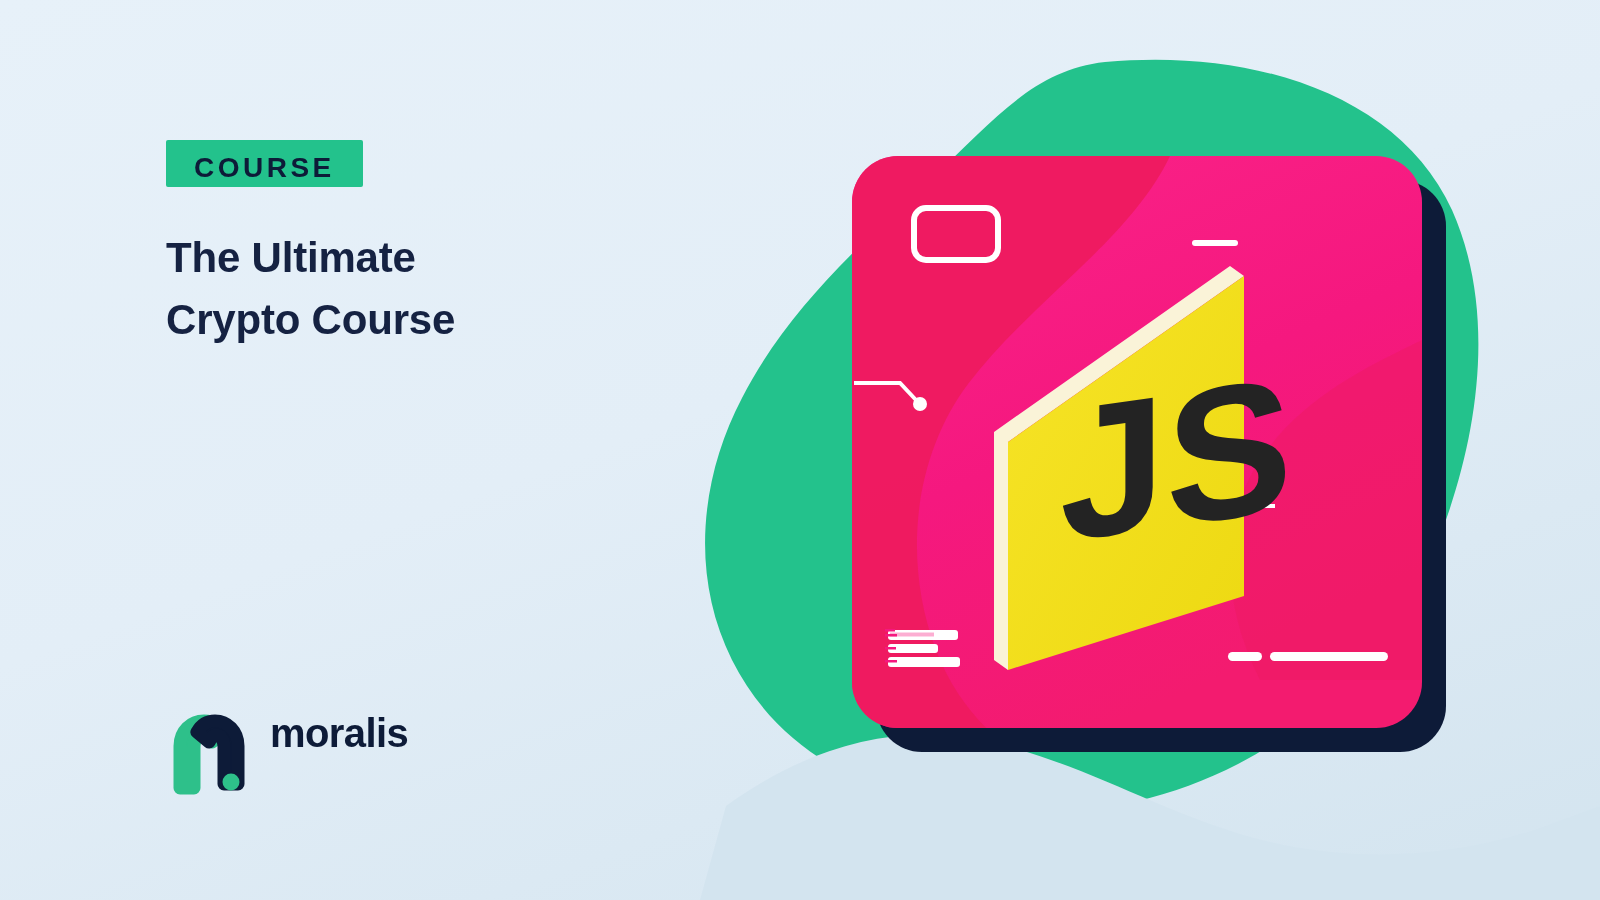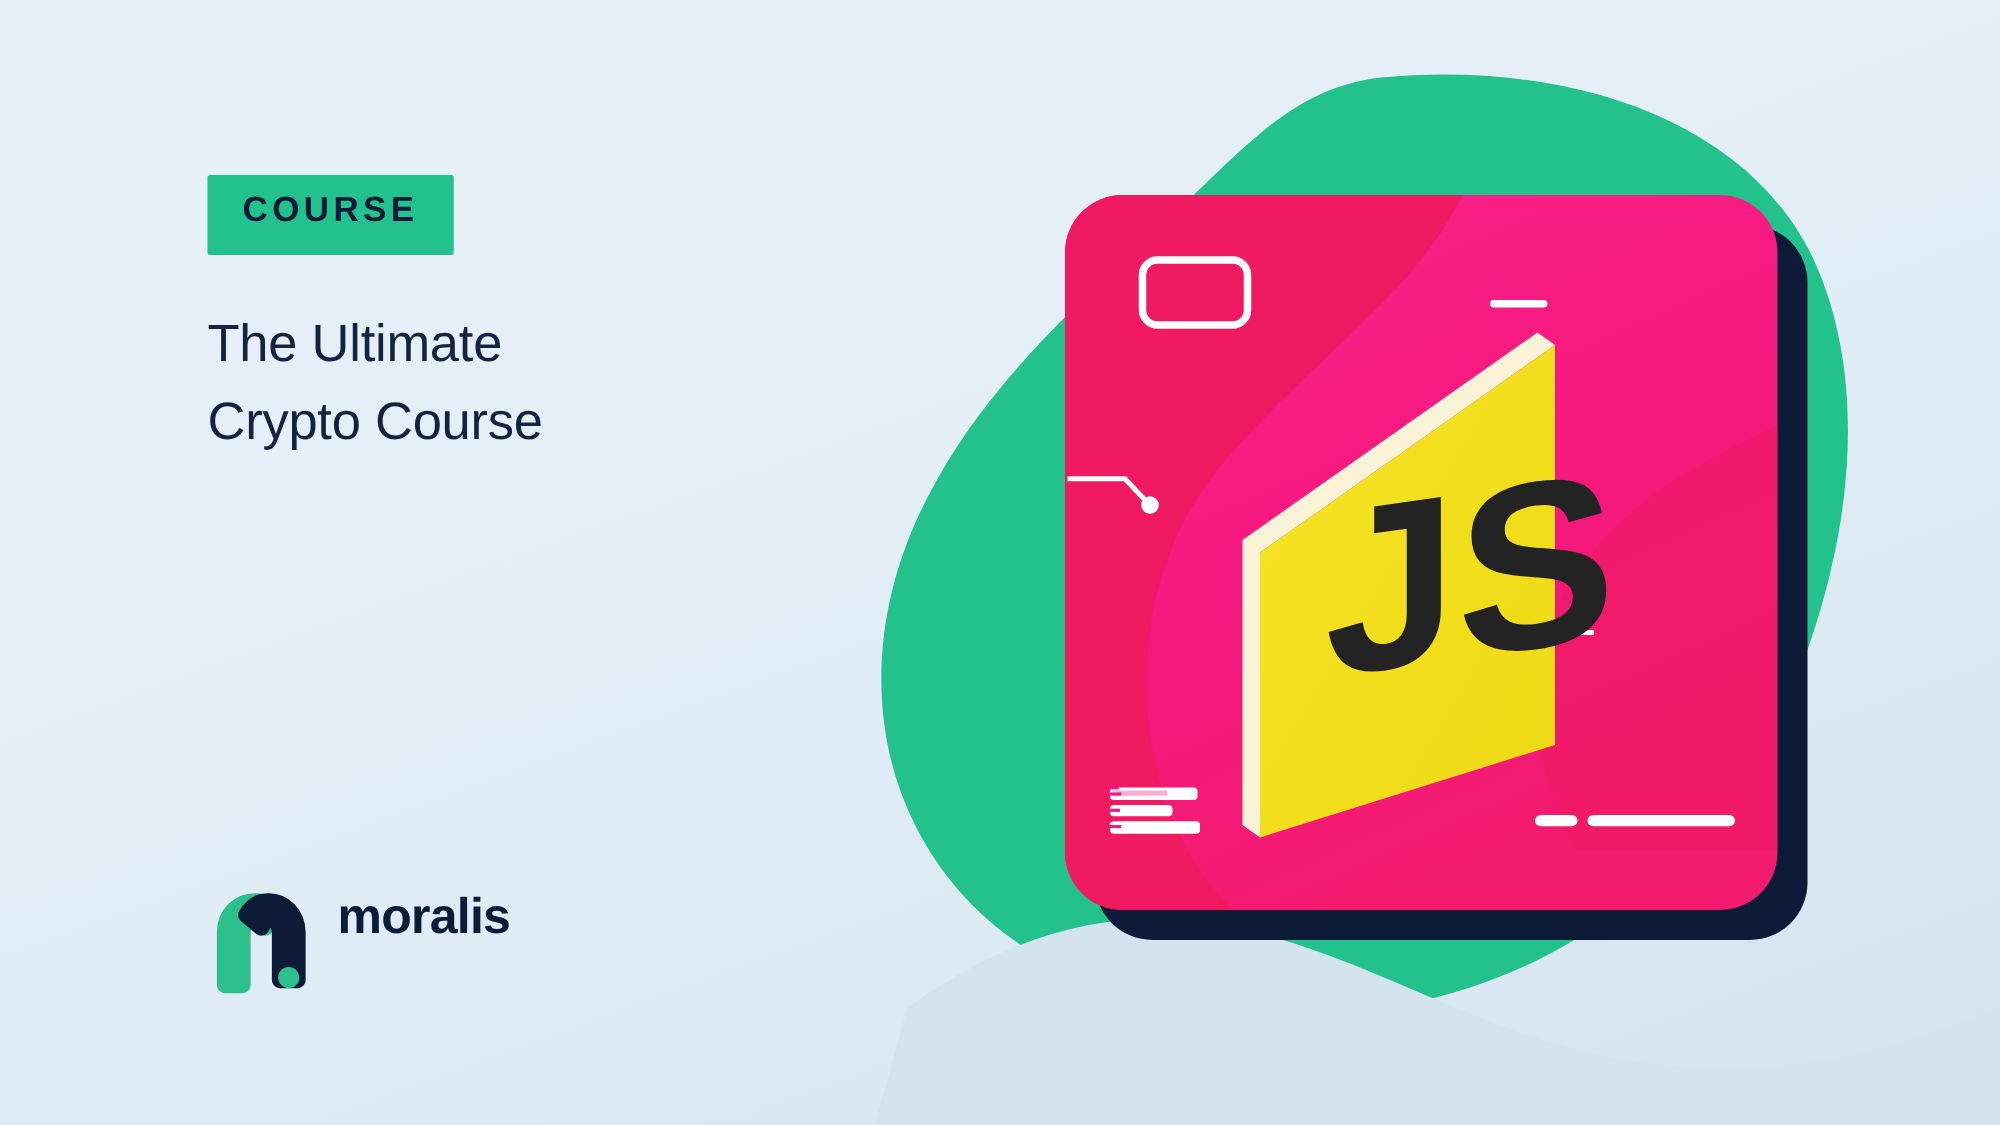--- a/index.html
+++ b/index.html
@@ -31,38 +31,38 @@
     top: 140px;
     width: 600px;
   }
   .badge {
     display: inline-block;
     background: #23c28c;
     color: #0d1b38;
     font-size: 28px;
     font-weight: bold;
     letter-spacing: 3.5px;
-    padding: 14px 28px 22px 28px;
+    padding: 14px 28px 5px 28px;
     line-height: 1;
     border-radius: 2px;
   }
   .headline {
     margin-top: 36px;
     color: #0d1b38;
     font-size: 82px;
     font-weight: bold;
     line-height: 0.99;
     letter-spacing: -1.2px;
   }
   .headline .hl-line { display: block; white-space: nowrap; }
   .subtitle {
     margin-top: 40px;
     color: #152242;
     font-size: 42px;
-    font-weight: normal;
+    font-weight: bold;
     line-height: 1.48;
     letter-spacing: -0.2px;
   }
   .subtitle .sub-line { display: block; }
 
   
   .logo {
     position: absolute;
     left: 168px;
     top: 712px;

